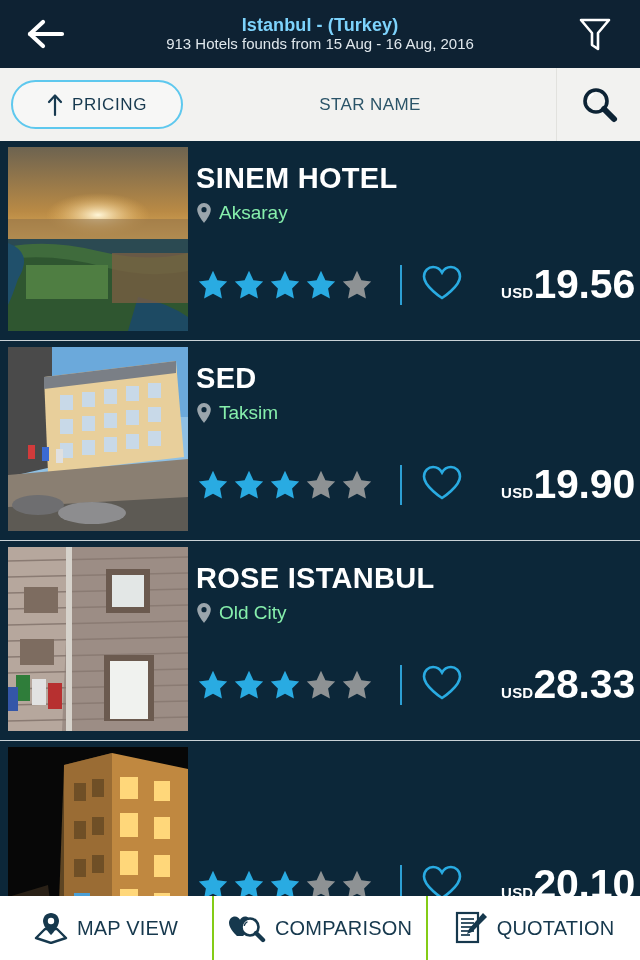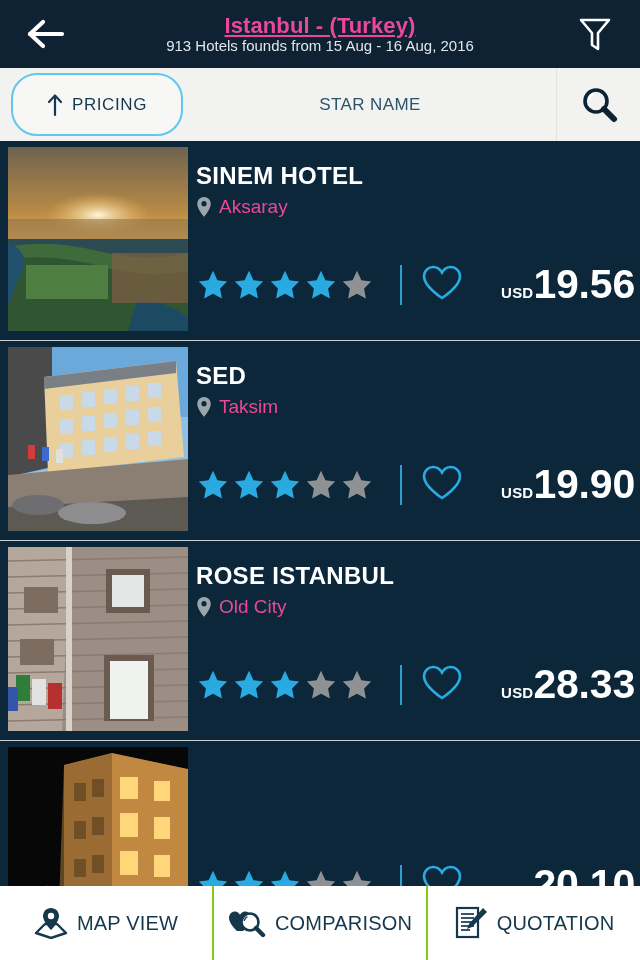--- a/index.html
+++ b/index.html
@@ -27,26 +27,25 @@
     flex:0 0 auto;
   }
   .header-titles {
     flex:1 1 auto;
     text-align:center;
     display:flex; flex-direction:column;
     align-items:center; justify-content:center;
     gap:1px;
   }
   .header-title {
-    color:#ec4899;
-    font-size:22px;
+    color:#7dd3fc;
+    font-size:18px;
     font-weight:bold;
     letter-spacing:.1px;
     line-height:1.05;
-    text-decoration:underline;
   }
   .header-sub {
     color:#dfe7ec;
     font-size:15px;
     font-weight:normal;
     line-height:1.1;
   }
   .filter-btn {
     width:62px; height:56px;
     display:flex; align-items:center; justify-content:center;
@@ -66,21 +65,21 @@
     display:flex;
     align-items:center;
     justify-content:center;
     height:100%;
     font-size:17px;
     color:#2b5468;
     letter-spacing:.4px;
   }
   .tab.pill-wrap { flex:0 0 184px; padding-left:10px; }
   .pill {
-    width:172px; height:63px;
+    width:172px; height:49px;
     border:2px solid #5ec8ee;
     border-radius:26px;
     background:#f7f7f6;
     display:flex;
     align-items:center;
     justify-content:center;
     gap:9px;
     color:#17394f;
     font-size:17px;
     letter-spacing:.6px;
@@ -117,33 +116,33 @@
   }
   .thumb .ph { position:absolute; inset:0; }
 
   .card-body {
     flex:1 1 auto;
     position:relative;
     padding:22px 0 0 8px;
   }
   .hotel-name {
     color:#ffffff;
-    font-size:24px;
+    font-size:29px;
     font-weight:bold;
     letter-spacing:.3px;
     line-height:1.1;
   }
   .loc-row {
     display:flex;
     align-items:center;
     gap:7px;
     margin-top:7px;
   }
   .loc-text {
-    color:#ec4899;
+    color:#86efac;
     font-size:19px;
   }
   .meta-row {
     position:absolute;
     left:8px;
     right:1px;
     bottom:32px;
     display:flex;
     align-items:center;
   }
@@ -171,21 +170,21 @@
   .price .amt {
     font-size:41px;
     font-weight:bold;
     letter-spacing:-.2px;
   }
 
   
   .bottomnav {
     position:absolute;
     left:0; right:0; bottom:0;
-    height:74px;
+    height:64px;
     background:#ffffff;
     display:flex;
   }
   .nav-item {
     flex:1 1 0;
     display:flex;
     align-items:center;
     justify-content:center;
     gap:9px;
     color:#16384d;

